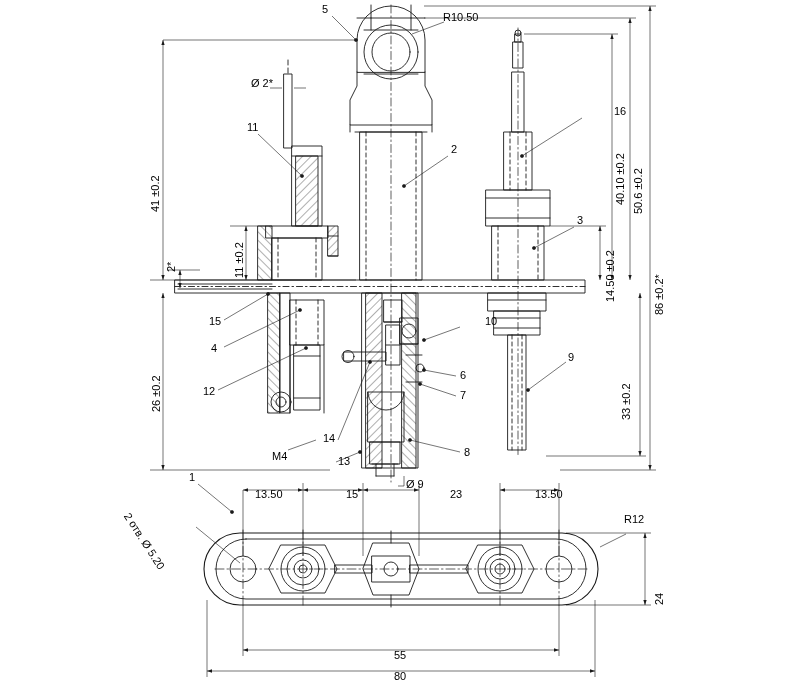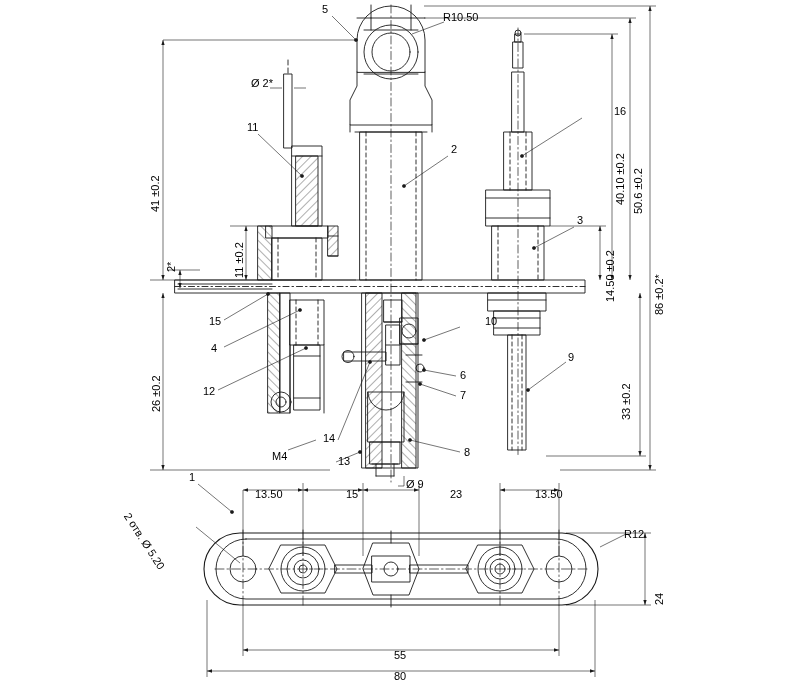--- a/index.html
+++ b/index.html
@@ -333,18 +333,18 @@
   <div class="lbl vert" style="left:605px;top:302px;">14.50 ±0.2</div>
   <div class="lbl vert" style="left:654px;top:315px;">86 ±0.2*</div>
   <div class="lbl vert" style="left:621px;top:420px;">33 ±0.2</div>
   <div class="lbl" style="left:272px;top:451px;">M4</div>
   <div class="lbl" style="left:406px;top:479px;">Ø 9</div>
   <div class="lbl" style="left:255px;top:489px;">13.50</div>
   <div class="lbl" style="left:346px;top:489px;">15</div>
   <div class="lbl" style="left:450px;top:489px;">23</div>
   <div class="lbl" style="left:535px;top:489px;">13.50</div>
   <div class="lbl" style="left:131px;top:511px;transform-origin:left top;transform:rotate(57deg);">2 отв. Ø 5.20</div>
-  <div class="lbl" style="left:624px;top:529px;">R12</div>
+  <div class="lbl" style="left:624px;top:514px;">R12</div>
   <div class="lbl vert" style="left:654px;top:605px;">24</div>
   <div class="lbl" style="left:394px;top:650px;">55</div>
   <div class="lbl" style="left:394px;top:671px;">80</div>
 
 </div>
 
 </body></html>

